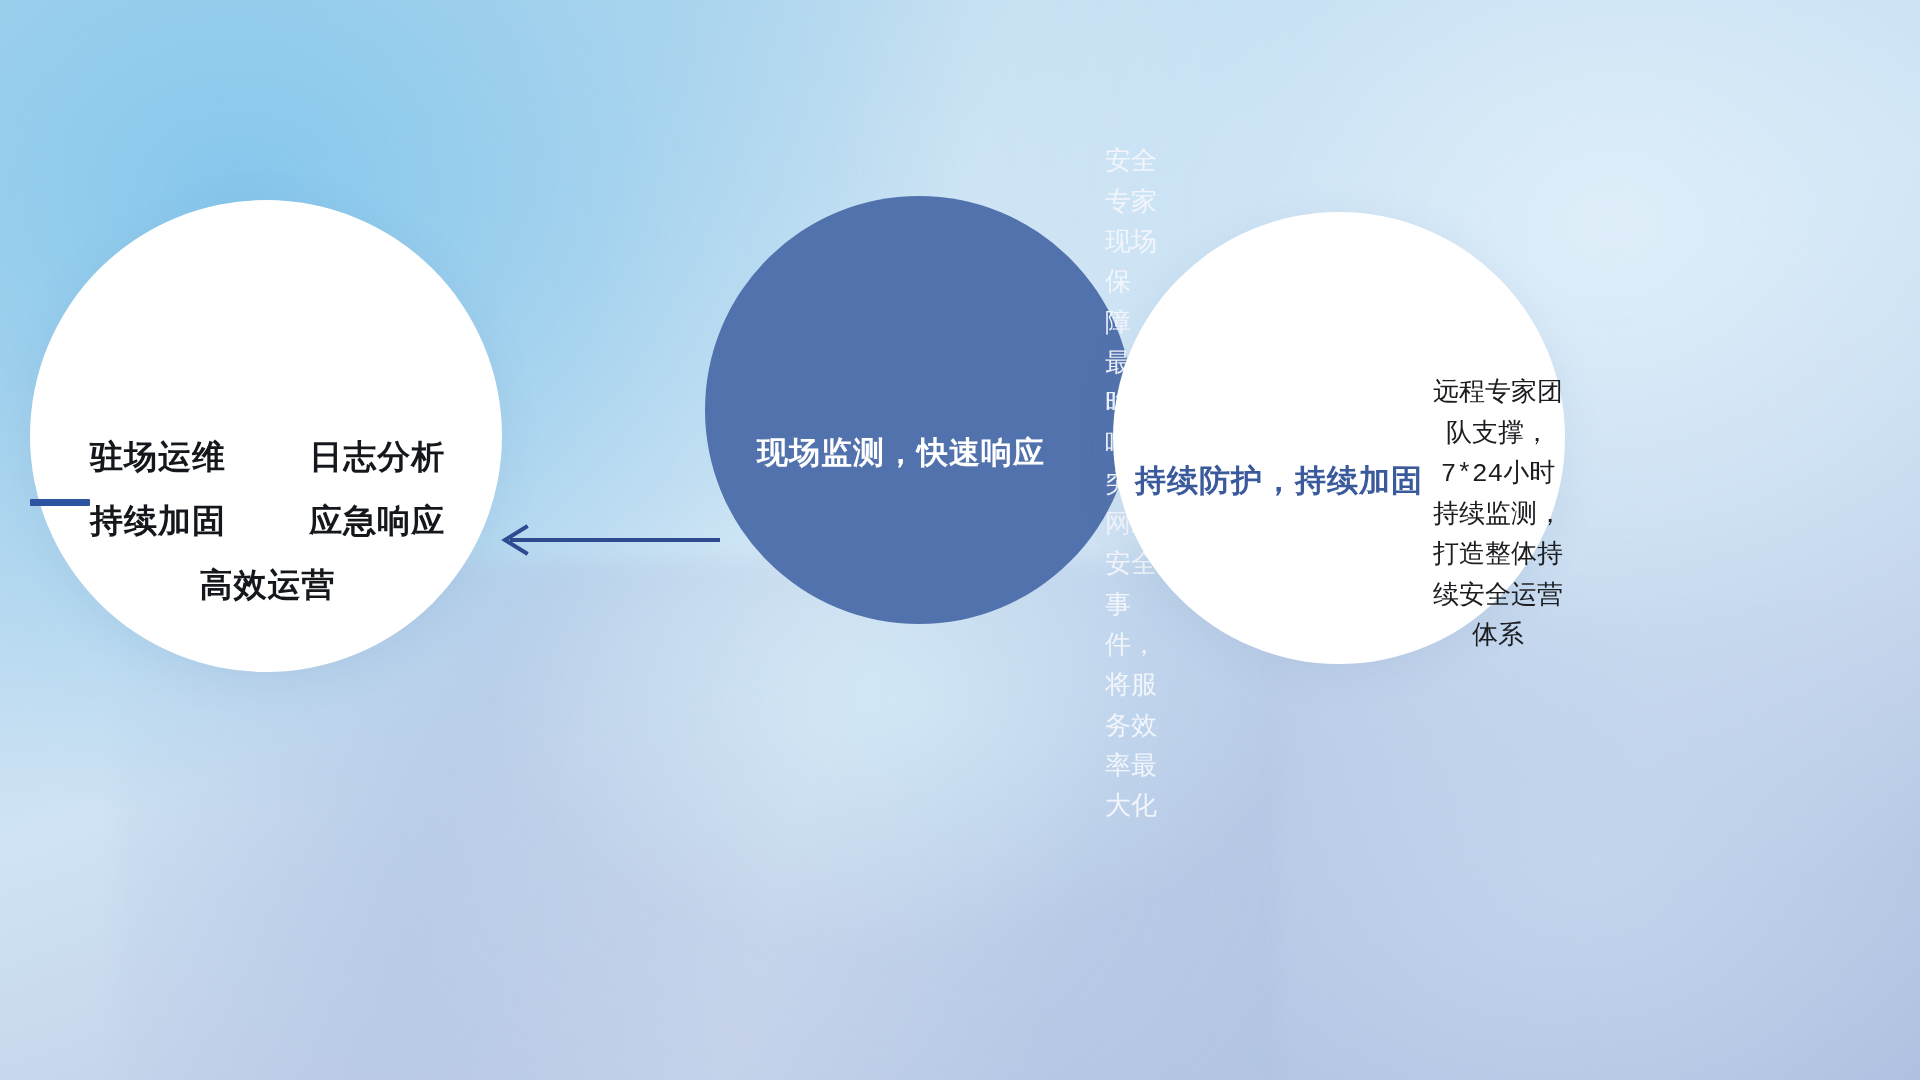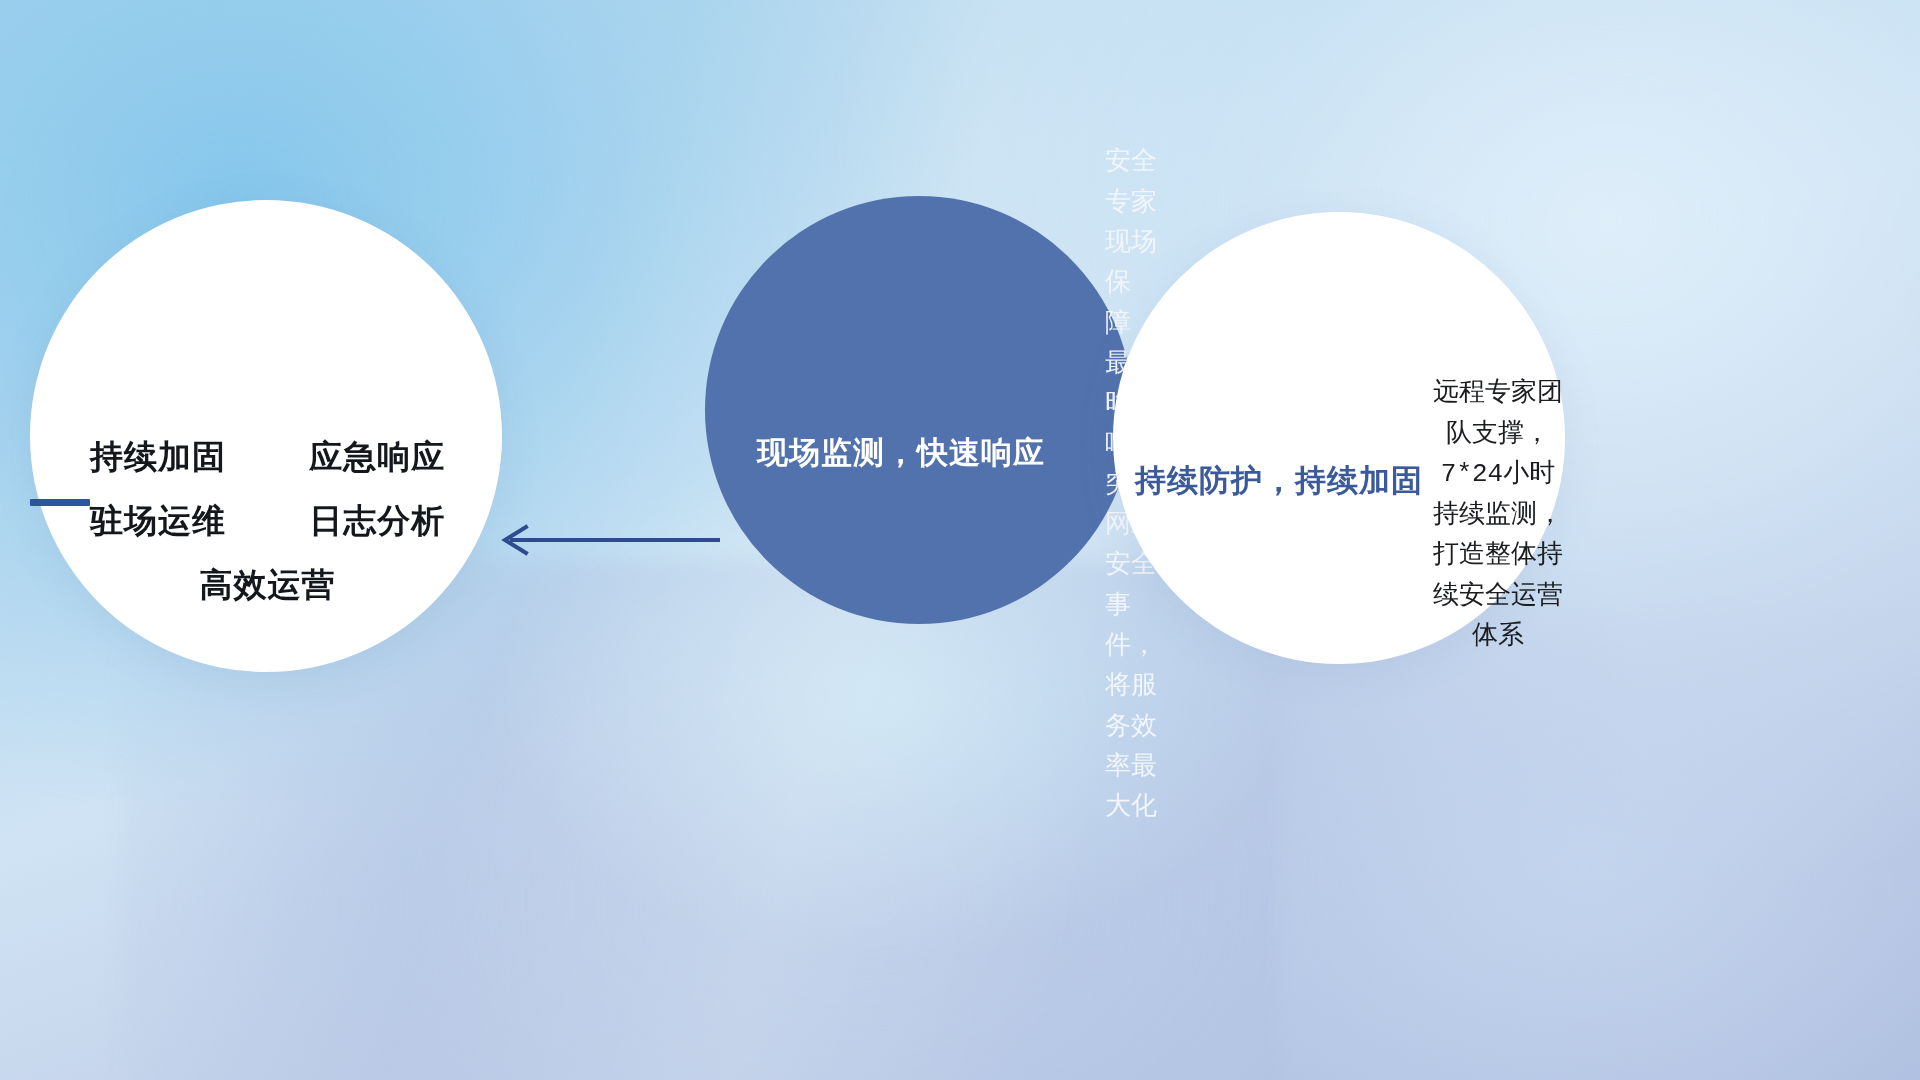--- a/index.html
+++ b/index.html
@@ -196,22 +196,22 @@
   <div class="bg-sheen"></div>
 
   <svg class="arrow" viewBox="0 0 230 48">
     <line x1="228" y1="24" x2="18" y2="24" stroke="#2d4b8e" stroke-width="4"></line>
     <polyline points="34,11 13,24 34,37" fill="none" stroke="#2d4b8e" stroke-width="4" stroke-linecap="square"></polyline>
   </svg>
 
   <div class="circle circle-left">
     <div class="left-dash"></div>
     <div class="left-lines">
+      <div class="left-line">驻场运维    日志分析</div>
       <div class="left-line">持续加固    应急响应</div>
-      <div class="left-line">驻场运维    日志分析</div>
       <div class="left-line">高效运营</div>
     </div>
   </div>
 
   <div class="circle circle-mid">
     <div class="mid-title">现场监测，快速响应</div>
     <div class="mid-body">安全专家现场保障，最短时间响应突发网络安全事件，将服务效率最大化</div>
   </div>
 
   <div class="circle circle-right">

